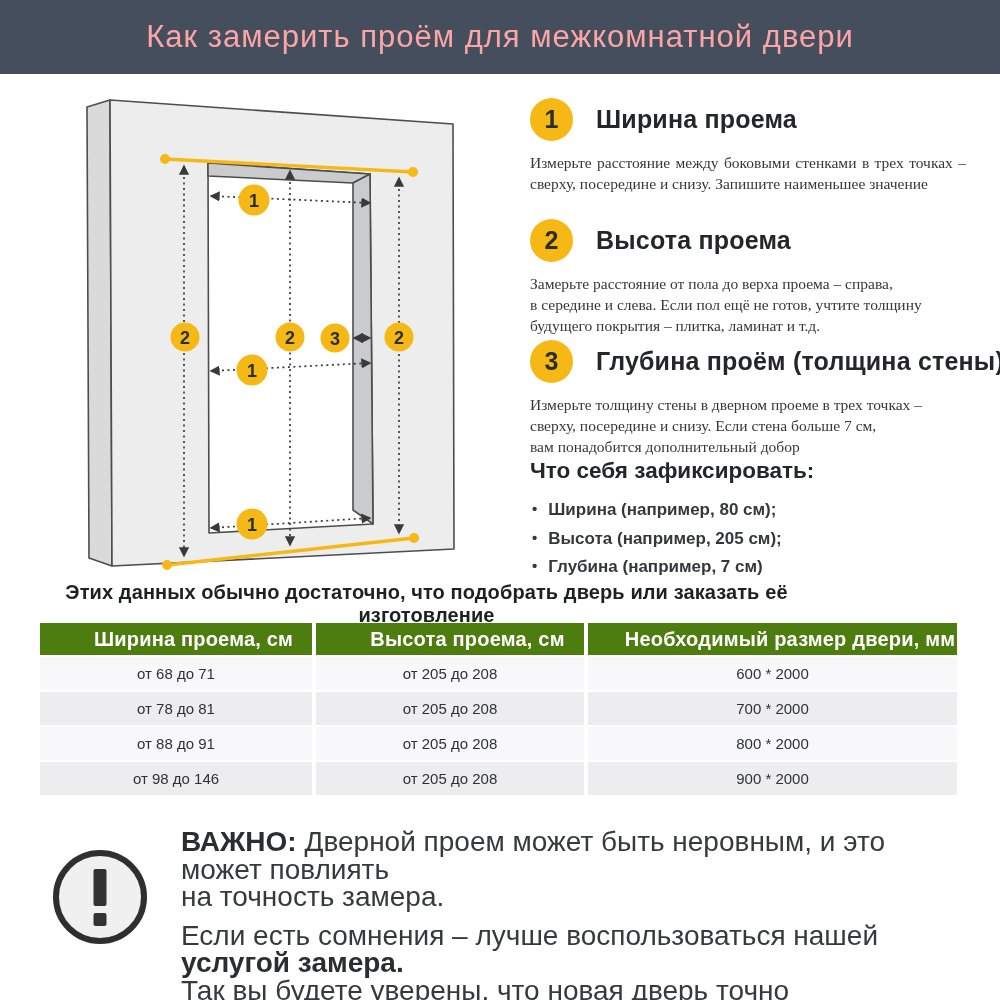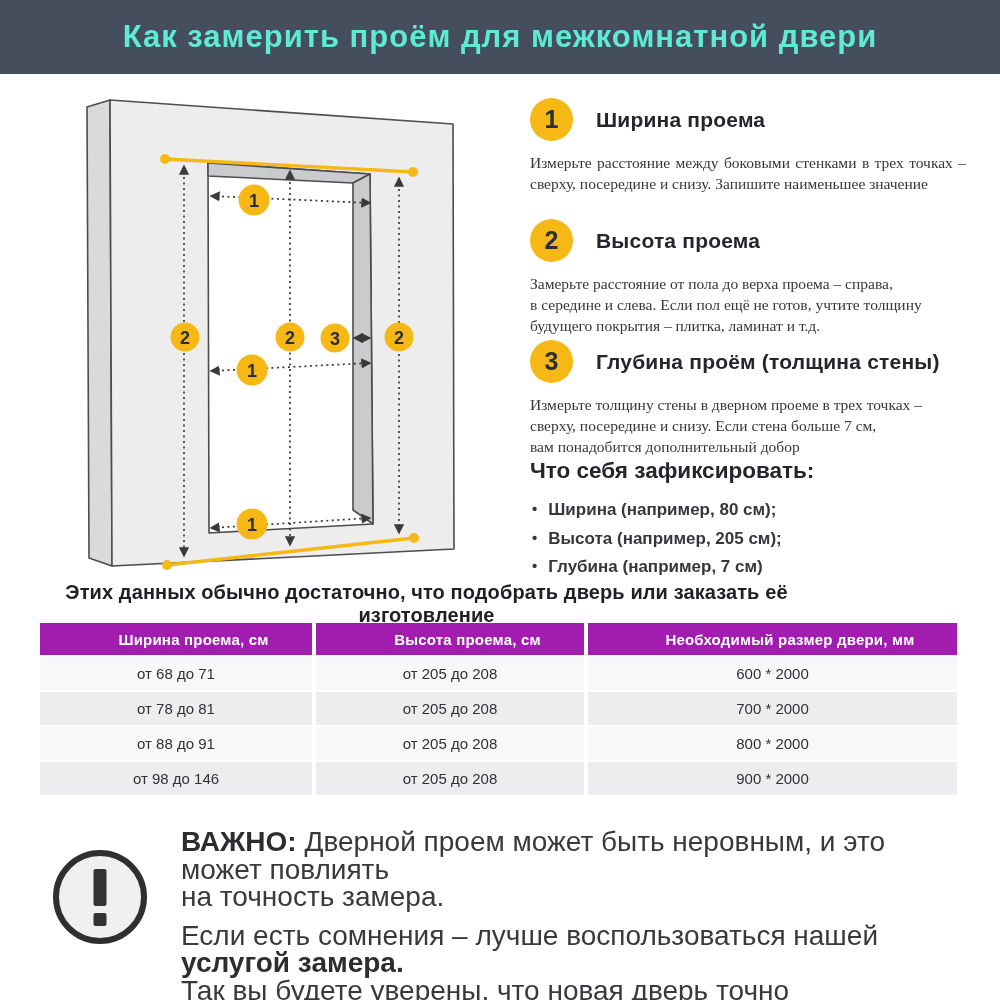--- a/index.html
+++ b/index.html
@@ -2,49 +2,49 @@
 <html lang="ru"><head>
 <meta charset="utf-8">
 <style>
   html,body{margin:0;padding:0;background:#ffffff;}
   body{width:1000px;height:1000px;position:relative;overflow:hidden;
        font-family:"Liberation Sans","DejaVu Sans",sans-serif;color:#35373B;}
 
   
   .top-banner{position:absolute;left:0;top:0;width:1000px;height:74px;background:#454E5D;
               display:flex;align-items:center;justify-content:center;}
-  .top-banner h1{margin:16px;color:#5eead4;font-size:31px;font-weight:bold;letter-spacing:1px;white-space:nowrap;}
+  .top-banner h1{margin:16px;color:#fca5a5;font-size:31px;font-weight:normal;letter-spacing:1px;white-space:nowrap;}
 
   
   .diagram{position:absolute;left:50px;top:80px;width:470px;height:510px;}
 
   
   .steps{position:absolute;left:530px;top:0;width:436px;height:580px;}
   .step{position:absolute;left:0;width:436px;}
   .step-1{top:98px;} .step-2{top:219px;} .step-3{top:340px;}
   .step-head{display:flex;align-items:center;gap:23px;}
   .badge{flex:0 0 auto;width:43px;height:43px;border-radius:50%;background:#F6B815;color:#2A2E35;
          font-weight:bold;font-size:25px;display:flex;align-items:center;justify-content:center;}
-  .step-title{font-size:21px;font-weight:bold;color:#23262B;letter-spacing:.2px;white-space:nowrap;}
+  .step-title{font-size:25px;font-weight:bold;color:#23262B;letter-spacing:.2px;white-space:nowrap;}
   .step-desc{margin:11px 0 0 0;font-size:15.5px;line-height:21px;white-space:pre-line;color:#35373B;font-family:Liberation Serif, serif;}
   .step-1 .step-desc{text-align:justify;}
 
   .checklist{position:absolute;left:0;top:458px;width:436px;}
   .checklist-title{margin:0;font-size:22.5px;font-weight:bold;color:#23262B;}
   .checklist ul{margin:14px 0 0 0;padding:0;list-style:none;}
   .checklist li{font-size:17px;line-height:23.5px;margin:0 0 5px 0;padding-left:2px;color:#35373B;font-weight:bold;}
   .checklist li::before{content:"\2022";margin-right:11px;font-size:15px;position:relative;top:-1px;}
 
   
   .summary{position:absolute;left:0;top:581px;width:853px;text-align:center;
            font-size:20px;font-weight:bold;color:#1D2025;letter-spacing:.1px;}
 
   
   .size-table{position:absolute;left:36px;top:621px;border-collapse:separate;border-spacing:4px 2px;table-layout:fixed;}
-  .size-table th{background:#a21caf;color:#ffffff;font-size:15px;font-weight:600;height:30px;letter-spacing:.2px;padding-left:36px;}
+  .size-table th{background:#4d7c0f;color:#ffffff;font-size:20px;font-weight:600;height:30px;letter-spacing:.2px;padding-left:36px;}
   .size-table td{height:31px;text-align:center;font-size:15px;font-weight:500;color:#2F3135;}
   .size-table tbody tr:nth-child(odd) td{background:#F8F8FA;}
   .size-table tbody tr:nth-child(even) td{background:#EDEDEF;}
 
   
   .note{position:absolute;left:0;top:828px;width:1000px;height:172px;}
   .note-icon{position:absolute;left:53px;top:22px;width:82px;height:82px;border:6px solid #2F2F2F;
              border-radius:50%;background:#F0F0F0;}
   .note-icon .bar{position:absolute;left:50%;transform:translateX(-50%);top:13px;width:13px;height:37px;
                   background:#333333;border-radius:2px;}

